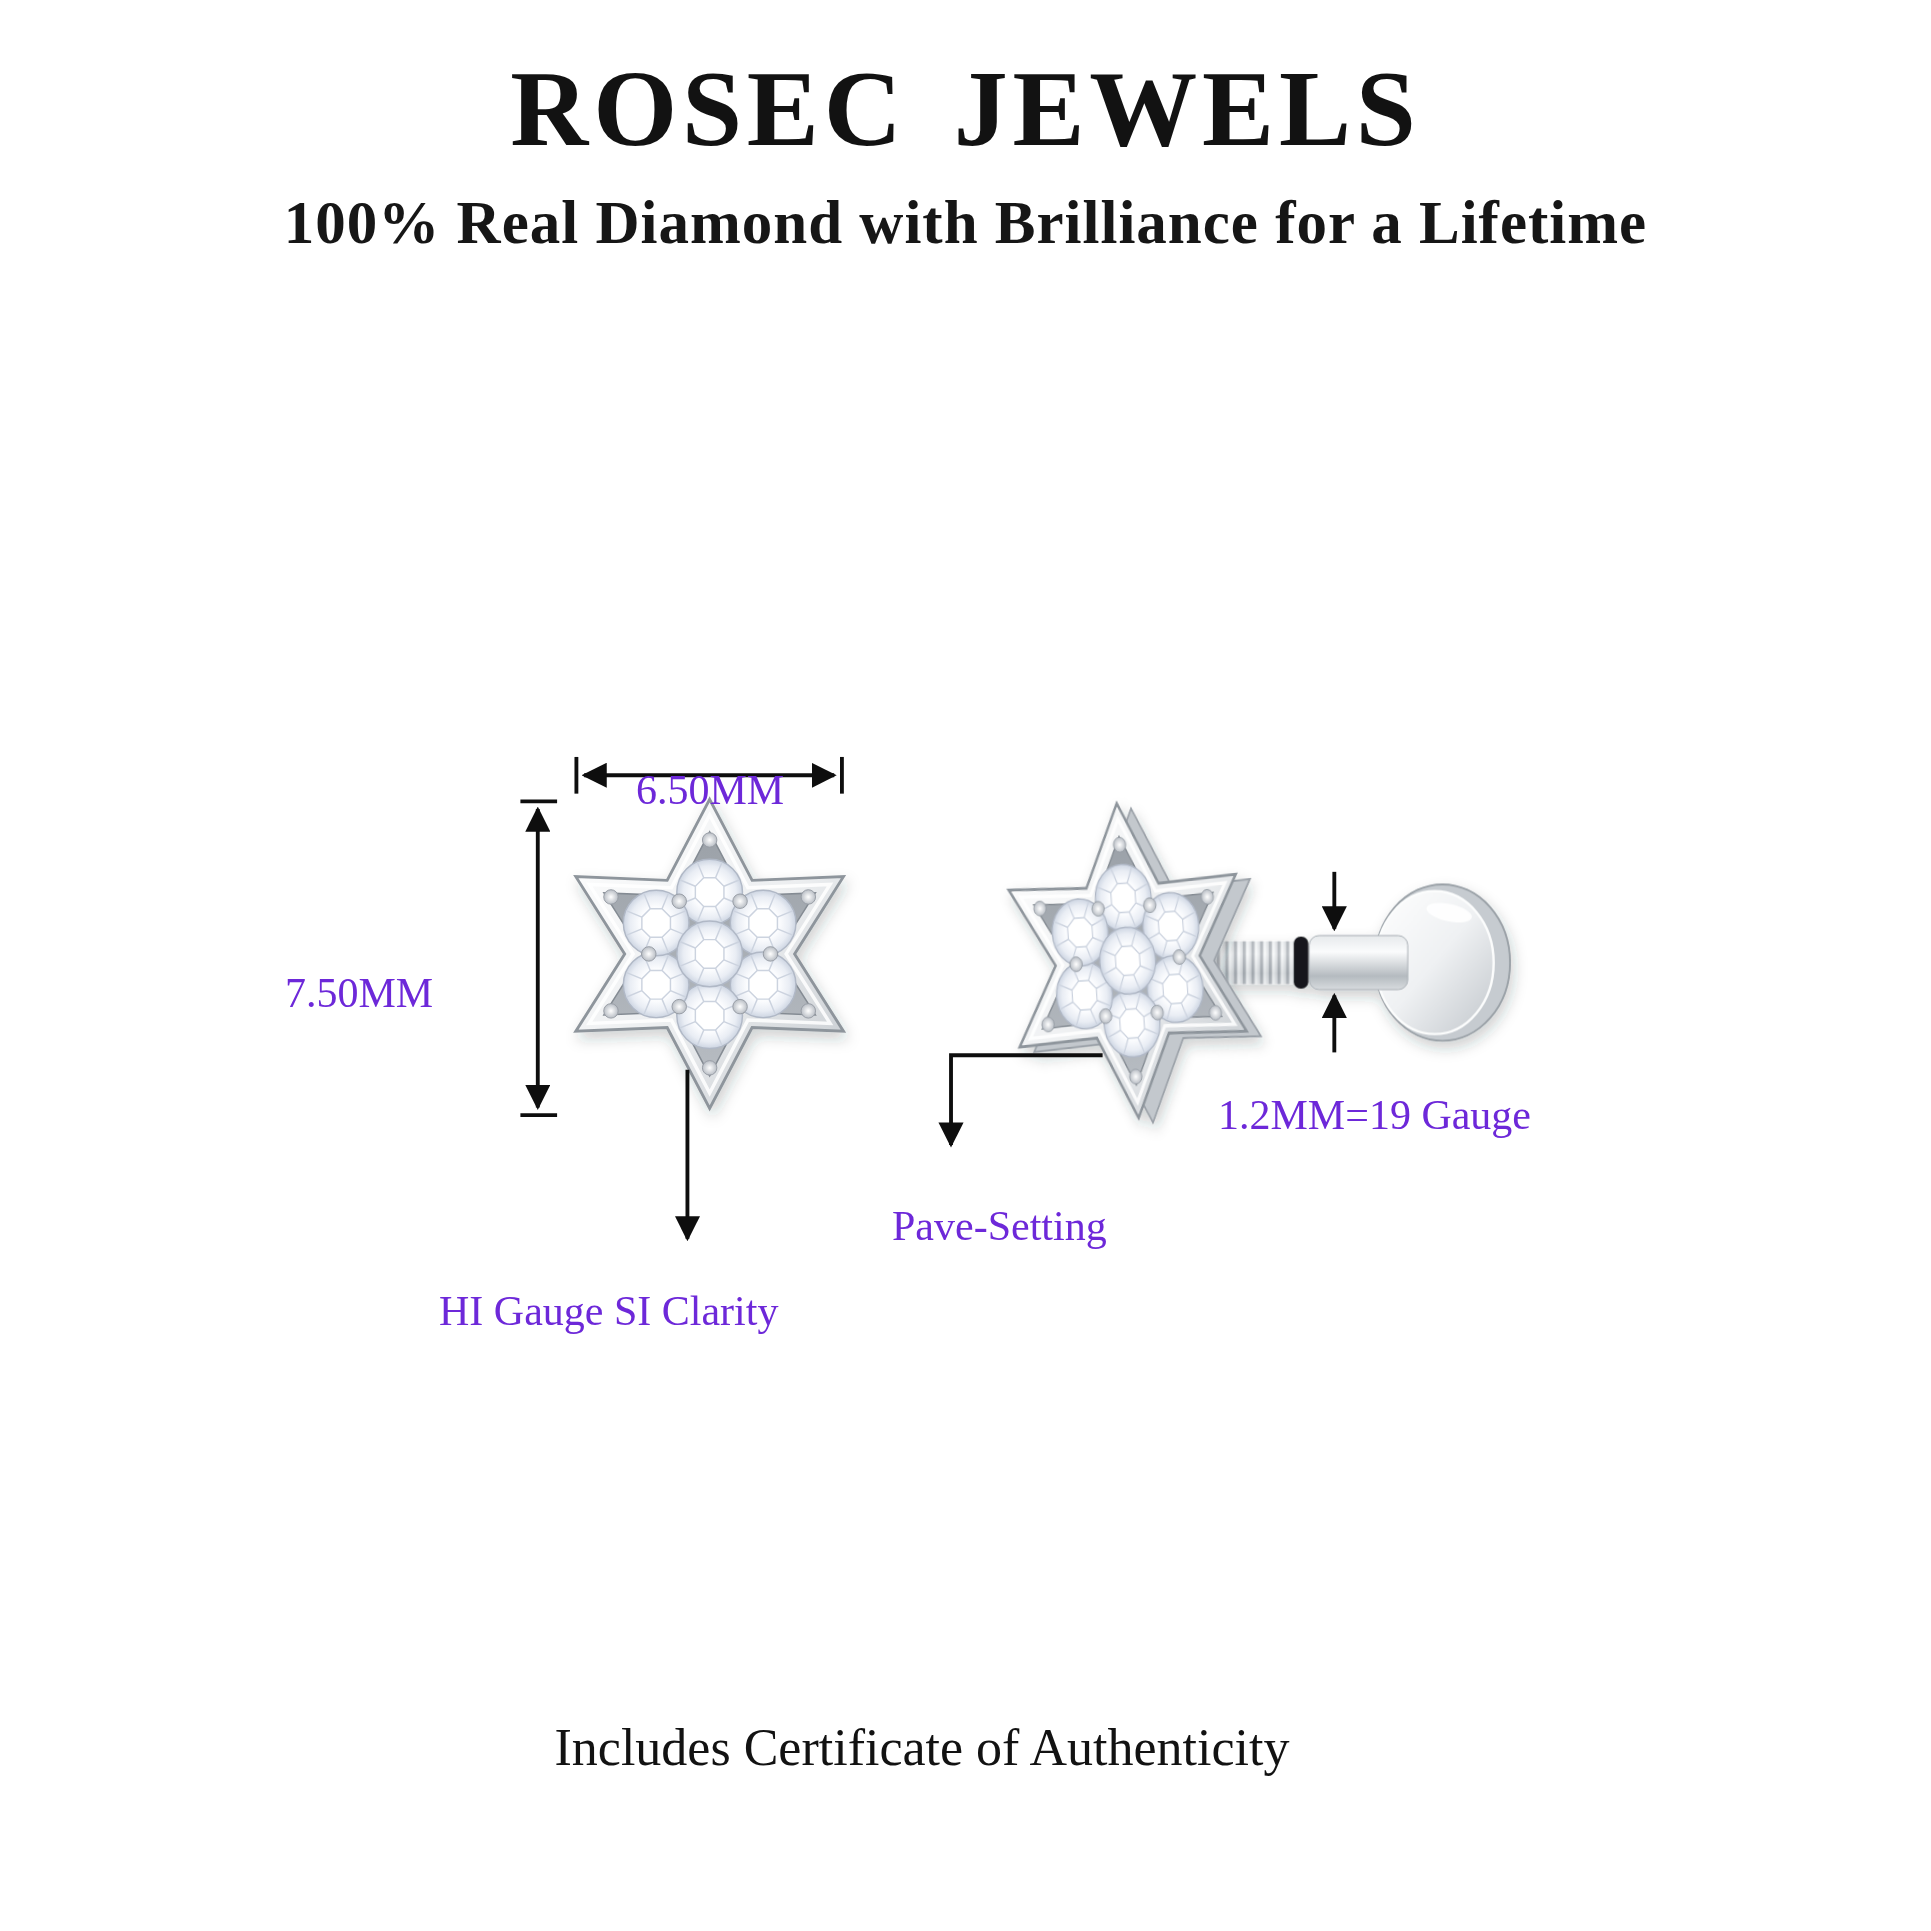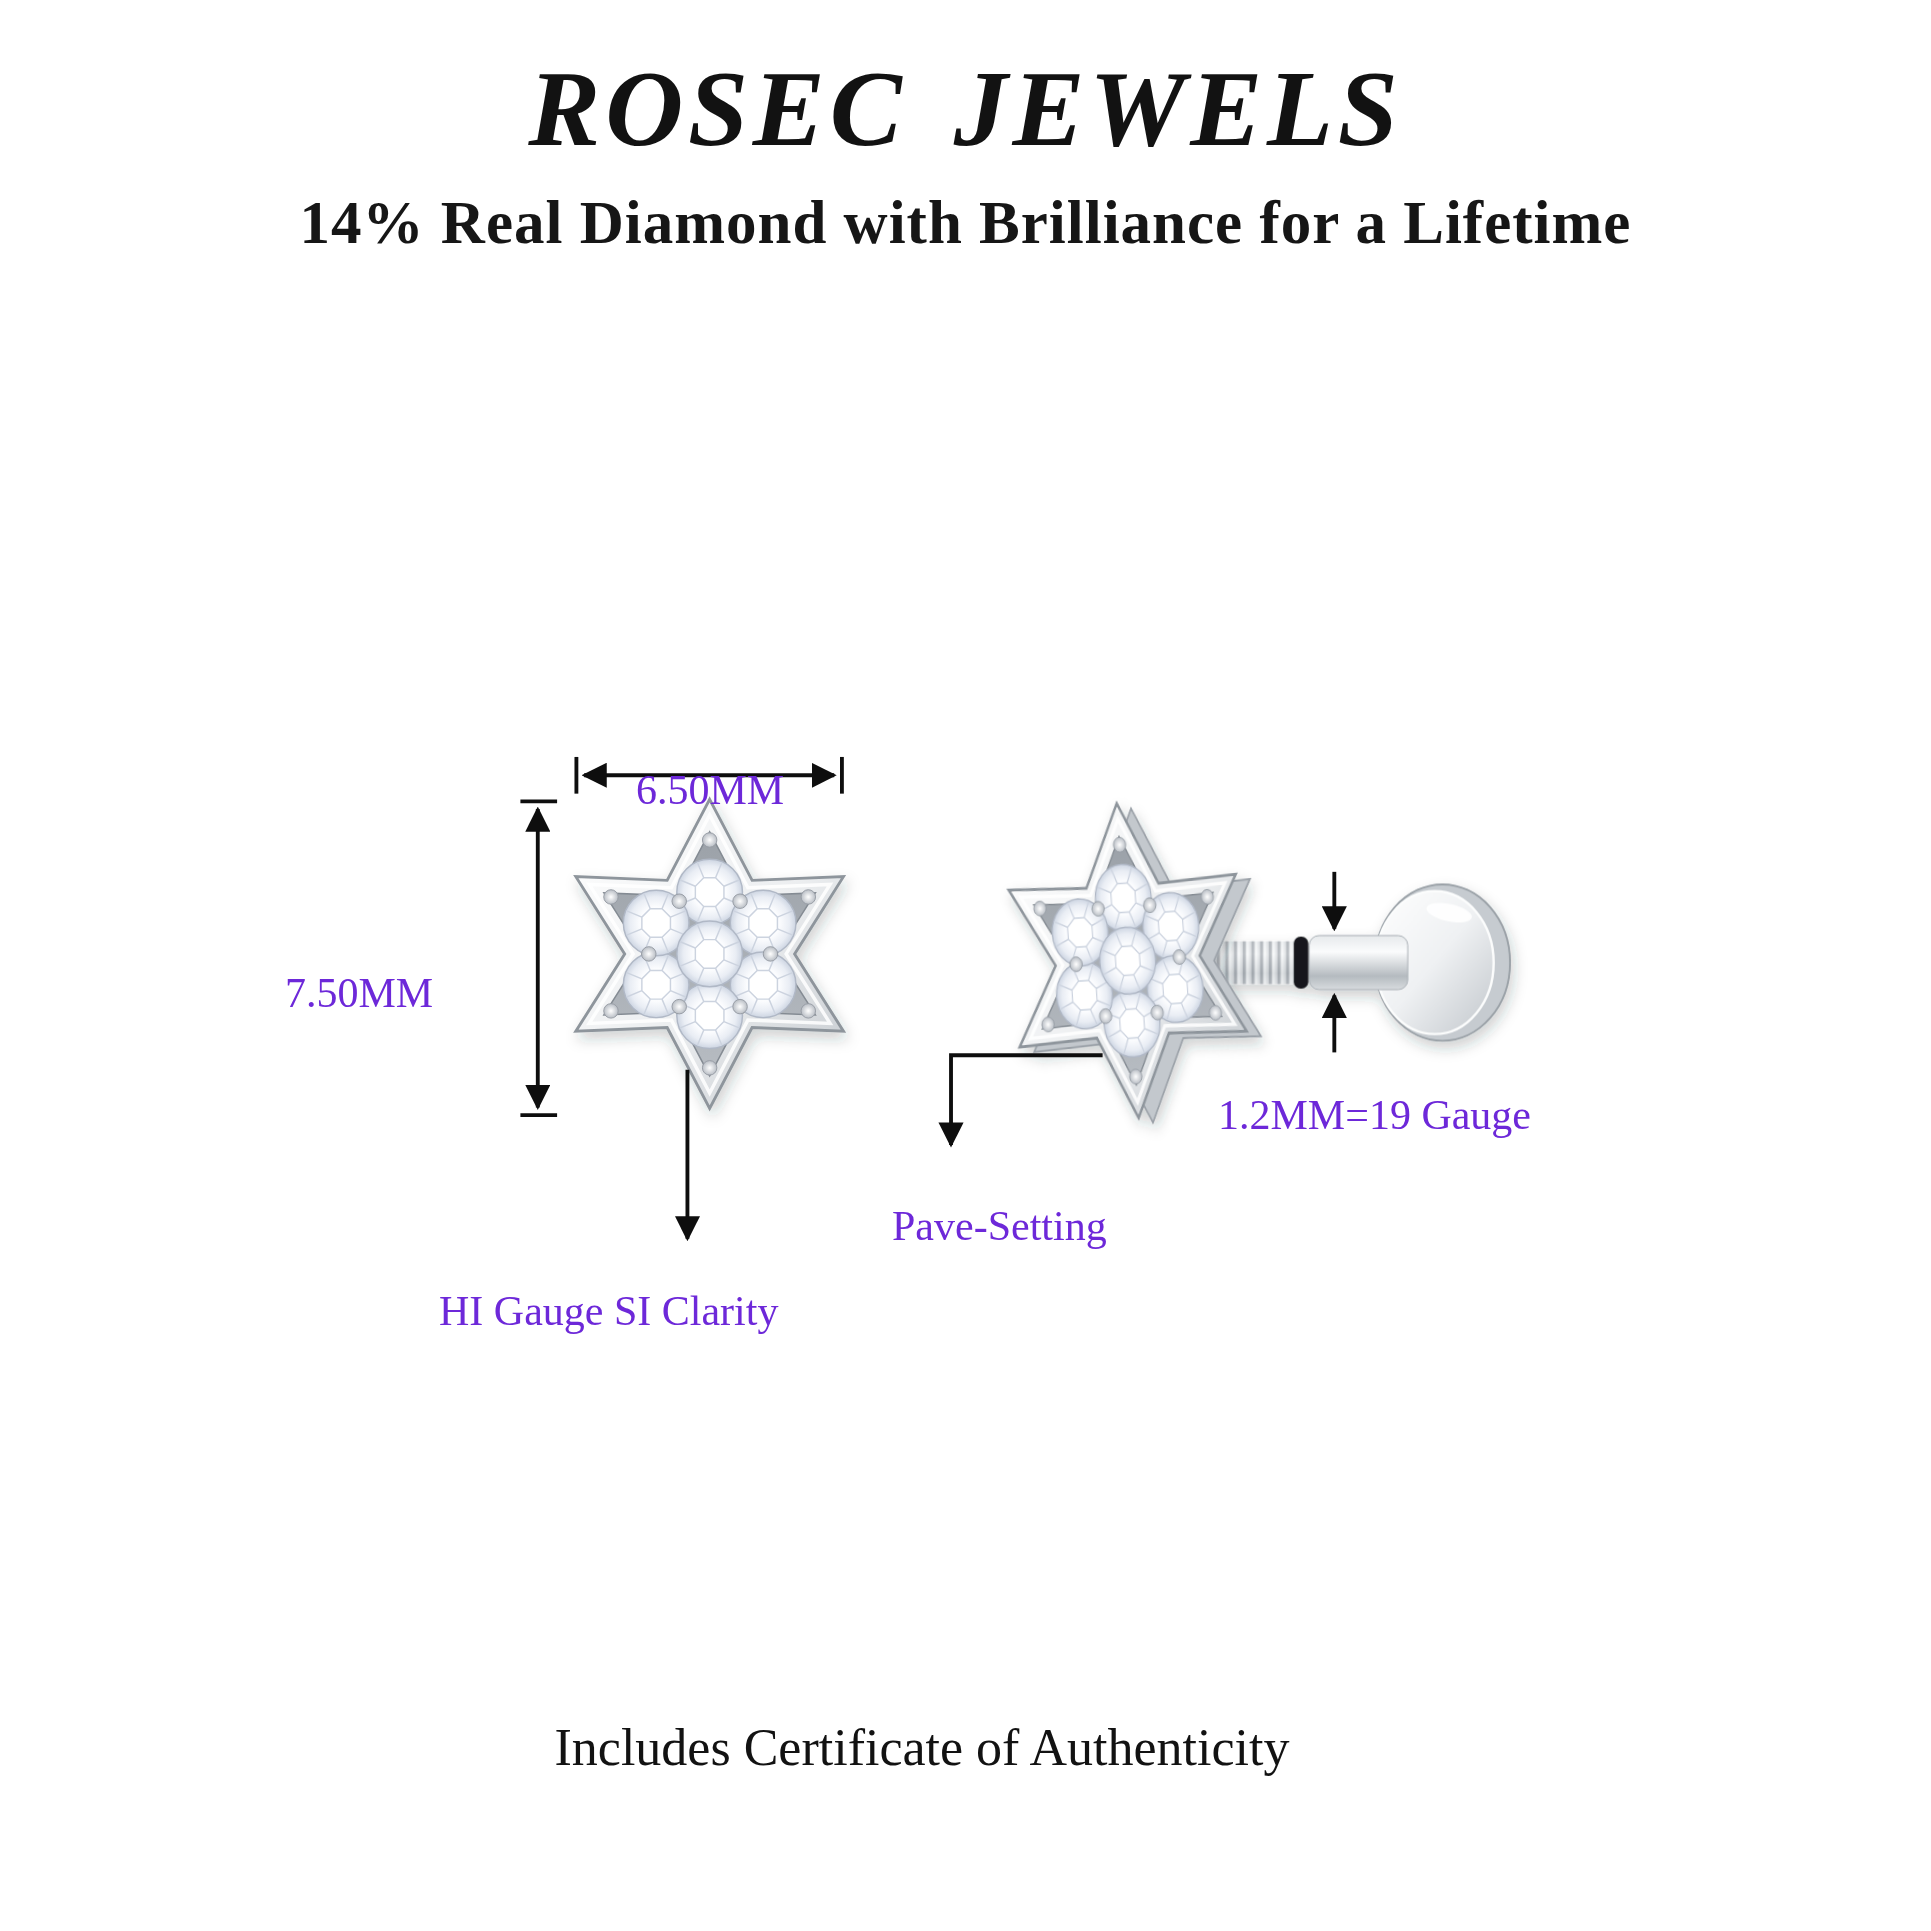--- a/index.html
+++ b/index.html
@@ -1,19 +1,19 @@
 <!DOCTYPE html>
 <html><head>
 <meta charset="utf-8">
 <style>
   html,body{margin:0;padding:0;background:#ffffff;}
   .page{position:relative;width:1931px;height:1931px;background:#ffffff;overflow:hidden;
         font-family:"Liberation Serif","DejaVu Serif",serif;color:#141414;}
   .title{position:absolute;left:0;top:39px;width:100%;text-align:center;
-         font-size:108px;font-weight:bold;letter-spacing:4.8px;word-spacing:15.4px;line-height:1.3;color:#121212;font-style:italic;}
+         font-size:108px;font-weight:bold;letter-spacing:4.8px;word-spacing:15.4px;line-height:1.3;color:#121212;}
   .subtitle{position:absolute;left:0;top:183px;width:100%;text-align:center;
             font-size:61px;font-weight:bold;letter-spacing:1px;line-height:1.3;color:#161616;}
   .lbl{position:absolute;font-size:42px;line-height:1.15;color:#6d28d9;white-space:nowrap;margin-top:37px;}
   #width-label{left:517px;top:729px;width:386px;text-align:center;}
   #height-label{left:285px;top:932px;width:241px;text-align:left;}
   #gauge-label{left:1218px;top:1054px;}
   #setting-label{left:892px;top:1165px;}
   #stone-note{left:439px;top:1250px;white-space:normal;width:599px;}
   .footer-note{position:absolute;left:0;top:1717px;width:1844px;text-align:center;
                font-size:52px;line-height:1.2;color:#121212;}
@@ -142,21 +142,21 @@
       <line x1="712" y1="1108" x2="712" y2="1283" marker-end="url(#arr)"></line>
       <path d="M1142,1093 H985 V1186" marker-end="url(#arr)"></path>
       <g>
         <line x1="1382" y1="903" x2="1382" y2="962" marker-end="url(#arr)"></line>
         <line x1="1382" y1="1090" x2="1382" y2="1031" marker-end="url(#arr)"></line>
       </g>
     </g>
   </svg>
 
   <div class="title">ROSEC JEWELS</div>
-  <div class="subtitle">14% Real Diamond with Brilliance for a Lifetime</div>
+  <div class="subtitle">100% Real Diamond with Brilliance for a Lifetime</div>
 
   <div class="lbl" id="width-label">6.50MM</div>
   <div class="lbl" id="height-label">7.50MM</div>
   <div class="lbl" id="gauge-label">1.2MM=19 Gauge</div>
   <div class="lbl" id="setting-label">Pave-Setting</div>
 
   <div class="lbl" id="stone-note">
     <div>HI Gauge SI Clarity</div>
   </div>
 

